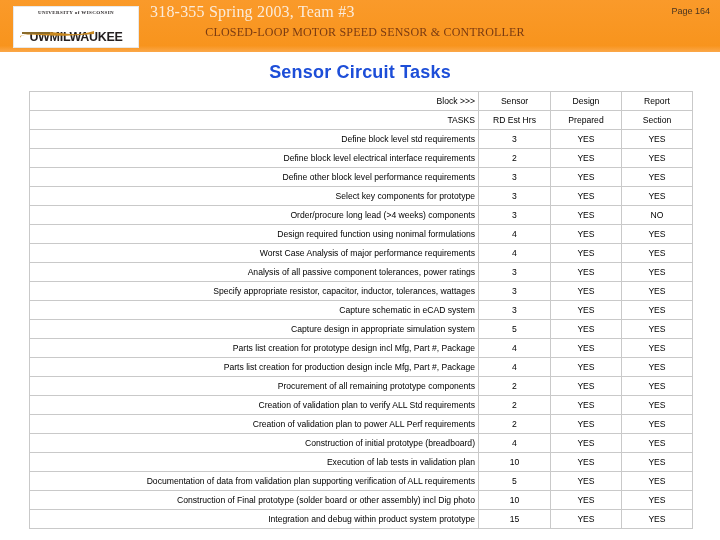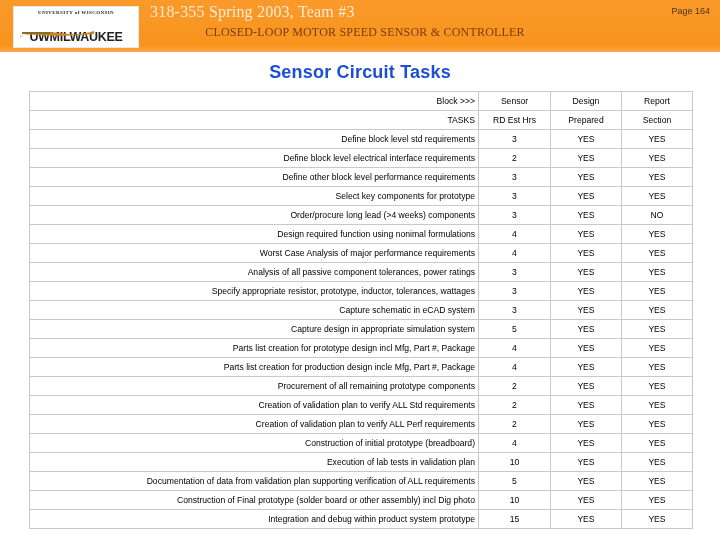--- a/index.html
+++ b/index.html
@@ -249,21 +249,21 @@
         <td class="col-slide yes-cell">YES</td>
         <td class="col-rep yes-cell">YES</td>
       </tr>
       <tr class="data">
         <td class="col-task">Analysis of all passive component tolerances, power ratings</td>
         <td class="col-hrs">3</td>
         <td class="col-slide yes-cell">YES</td>
         <td class="col-rep yes-cell">YES</td>
       </tr>
       <tr class="data">
-        <td class="col-task">Specify appropriate resistor, prototype, inductor, tolerances, wattages</td>
+        <td class="col-task">Specify appropriate resistor, capacitor, inductor, tolerances, wattages</td>
         <td class="col-hrs">3</td>
         <td class="col-slide yes-cell">YES</td>
         <td class="col-rep yes-cell">YES</td>
       </tr>
       <tr class="data">
         <td class="col-task">Capture schematic in eCAD system</td>
         <td class="col-hrs">3</td>
         <td class="col-slide yes-cell">YES</td>
         <td class="col-rep yes-cell">YES</td>
       </tr>
@@ -291,21 +291,21 @@
         <td class="col-slide yes-cell">YES</td>
         <td class="col-rep yes-cell">YES</td>
       </tr>
       <tr class="data">
         <td class="col-task">Creation of validation plan to verify  ALL Std requirements</td>
         <td class="col-hrs">2</td>
         <td class="col-slide yes-cell">YES</td>
         <td class="col-rep yes-cell">YES</td>
       </tr>
       <tr class="data">
-        <td class="col-task">Creation of validation plan to verify  ALL Perf requirements</td>
+        <td class="col-task">Creation of validation plan to power  ALL Perf requirements</td>
         <td class="col-hrs">2</td>
         <td class="col-slide yes-cell">YES</td>
         <td class="col-rep yes-cell">YES</td>
       </tr>
       <tr class="data">
         <td class="col-task">Construction of initial prototype (breadboard)</td>
         <td class="col-hrs">4</td>
         <td class="col-slide yes-cell">YES</td>
         <td class="col-rep yes-cell">YES</td>
       </tr>

